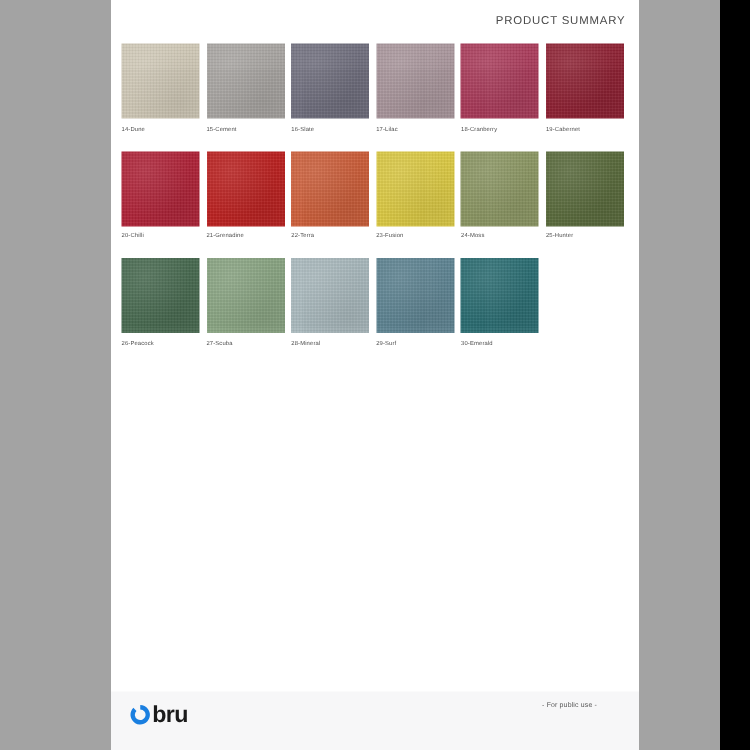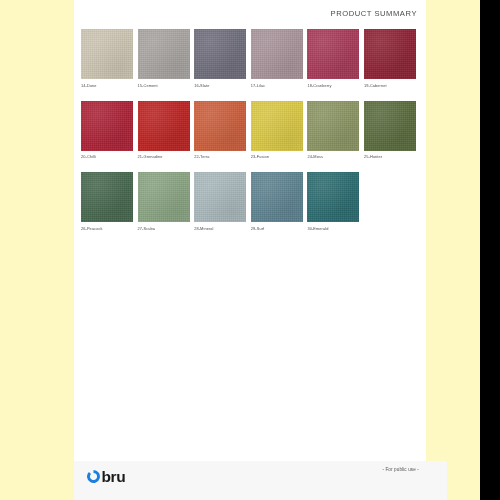--- a/index.html
+++ b/index.html
@@ -12,21 +12,21 @@
     width: 500px;
     height: 500px;
     overflow: hidden;
     font-family: "Liberation Sans", sans-serif;
   }
 
   #viewport {
     position: relative;
     width: 480px;
     height: 500px;
-    background: #fef9c3;
+    background: #a3a3a3;
   }
 
   
   #page {
     position: absolute;
     left: 74px;
     top: 0px;
     width: 352px;
     height: 500px;
     background: #ffffff;
@@ -117,21 +117,20 @@
   }
 
   
   #page-footer {
     position: absolute;
     left: 0;
     bottom: 0;
     width: 352px;
     height: 39px;
     background: #f7f7f8;
-    padding-left: 21px;
   }
   #footer-logo {
     position: absolute;
     left: 12px;
     top: 4px;
     display: flex;
     align-items: center;
     height: 22px;
   }
   #logo-mark {

